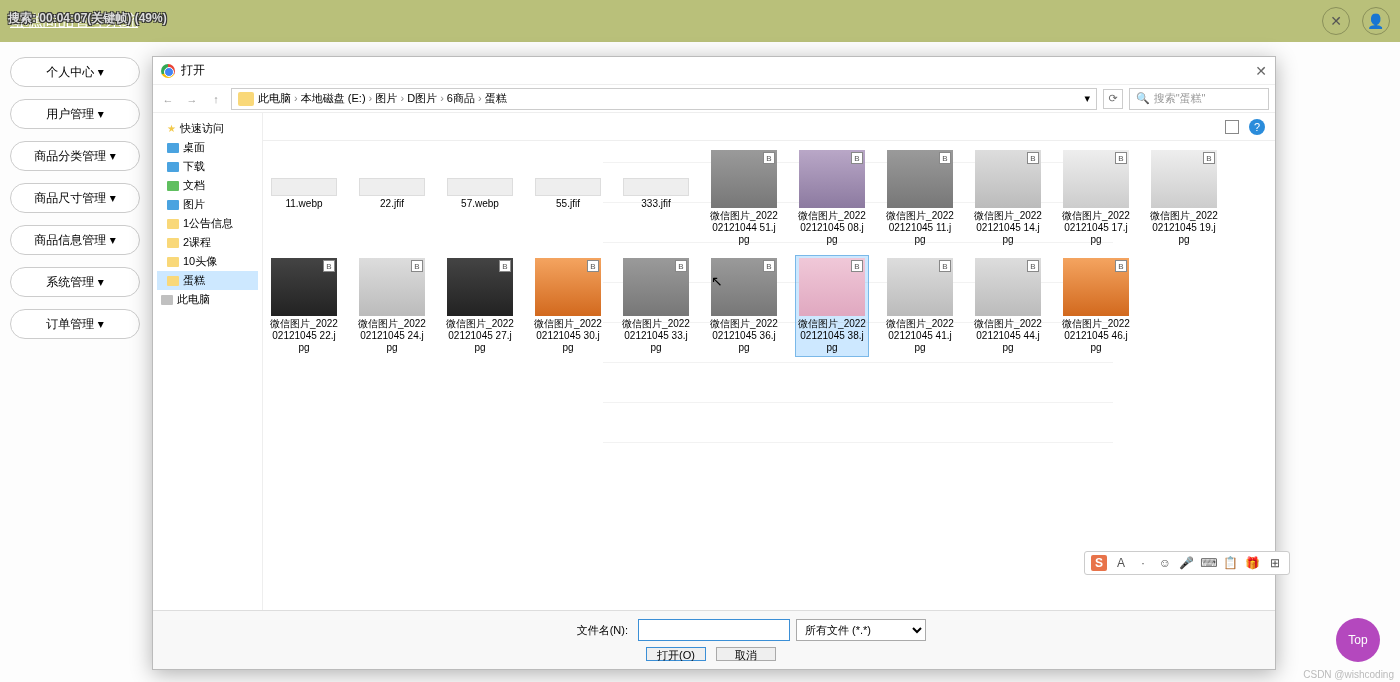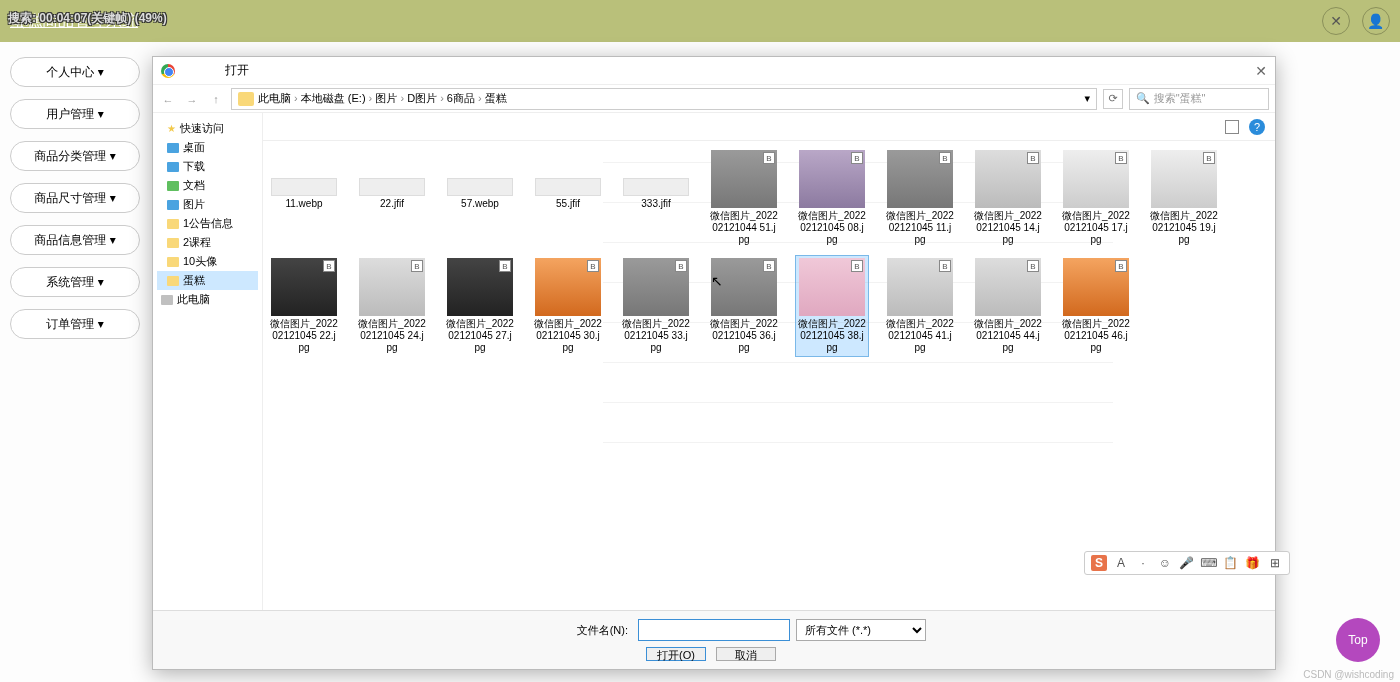--- a/index.html
+++ b/index.html
@@ -12,21 +12,21 @@
 .topbar-right { display: flex; gap: 12px; }
 .topbar-icon { width: 28px; height: 28px; border: 1px solid #8a905a; border-radius: 50%; display: flex; align-items: center; justify-content: center; color: #555; cursor: pointer; font-size: 14px; }
 
 .main-area { display: flex; height: calc(100% - 42px); background: #fdfdfd; }
 
 .sidebar { width: 150px; padding: 15px 10px; display: flex; flex-direction: column; gap: 12px; }
 .side-btn { height: 30px; border: 1px solid #ccc; border-radius: 15px; background: #fff; font-size: 12px; display: flex; align-items: center; justify-content: center; cursor: pointer; }
 
 .overlay-dialog { position: absolute; top: 56px; left: 152px; width: 1124px; height: 614px; background: #fff; border: 1px solid #bbb; box-shadow: 0 4px 20px rgba(0,0,0,0.3); display: flex; flex-direction: column; }
 
-.dlg-title { height: 28px; display: flex; align-items: center; padding: 0 8px; border-bottom: 1px solid #eee; font-size: 12px; gap: 44px; }
+.dlg-title { height: 28px; display: flex; align-items: center; padding: 0 8px; border-bottom: 1px solid #eee; font-size: 12px; }
 .chrome-icon { width: 14px; height: 14px; border-radius: 50%; background: conic-gradient(#ea4335 0 120deg,#fbbc05 120deg 240deg,#34a853 240deg 360deg); margin-right: 6px; position: relative; }
 .chrome-icon::after { content:''; position:absolute; top:3px; left:3px; width:8px; height:8px; border-radius:50%; background:#4285f4; border:1px solid #fff; }
 .dlg-close { margin-left: auto; cursor: pointer; font-size: 14px; color: #666; }
 
 .dlg-navrow { height: 28px; display: flex; align-items: center; padding: 0 6px; gap: 6px; border-bottom: 1px solid #eee; font-size: 11px; }
 .nav-arrow { width: 18px; height: 18px; display:flex; align-items:center; justify-content:center; color:#999; cursor:pointer; }
 .folder-mini { width:16px; height:14px; background:#f9d879; border-radius:2px; }
 .breadcrumb { flex:1; display:flex; align-items:center; gap:4px; border:1px solid #ccc; height:22px; padding:0 6px; background:#fff; }
 .bc-sep { color:#888; }
 .nav-refresh { width:20px; height:20px; border:1px solid #ccc; display:flex; align-items:center; justify-content:center; cursor:pointer; color:#666; }

